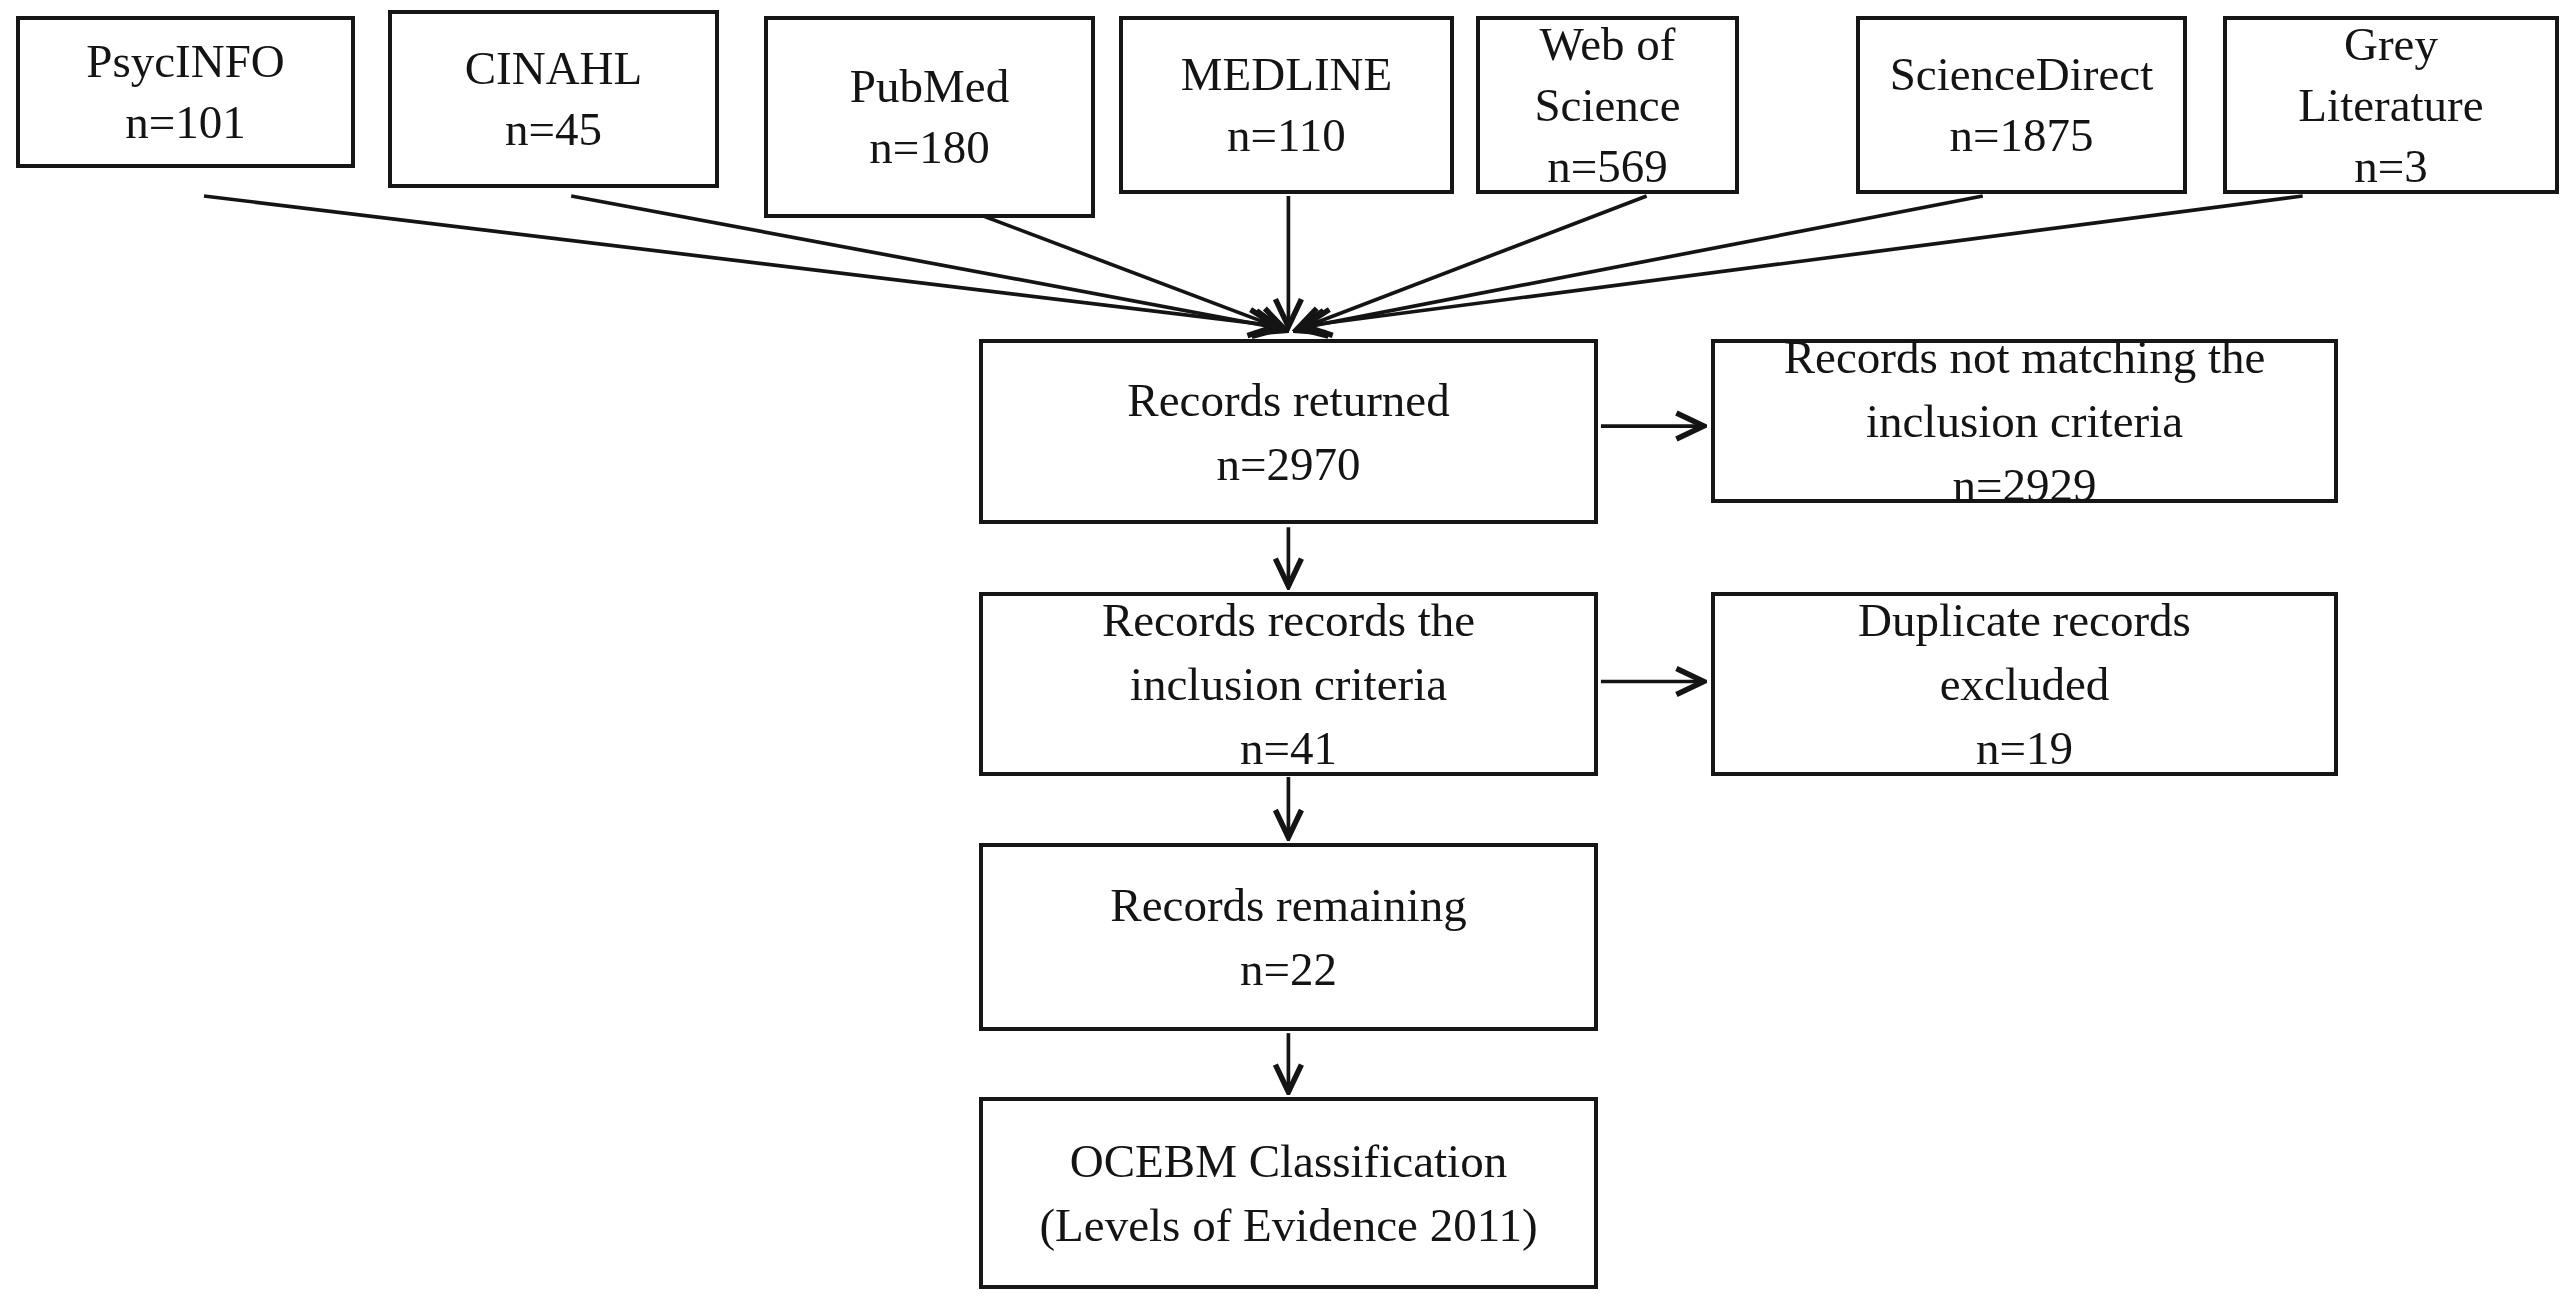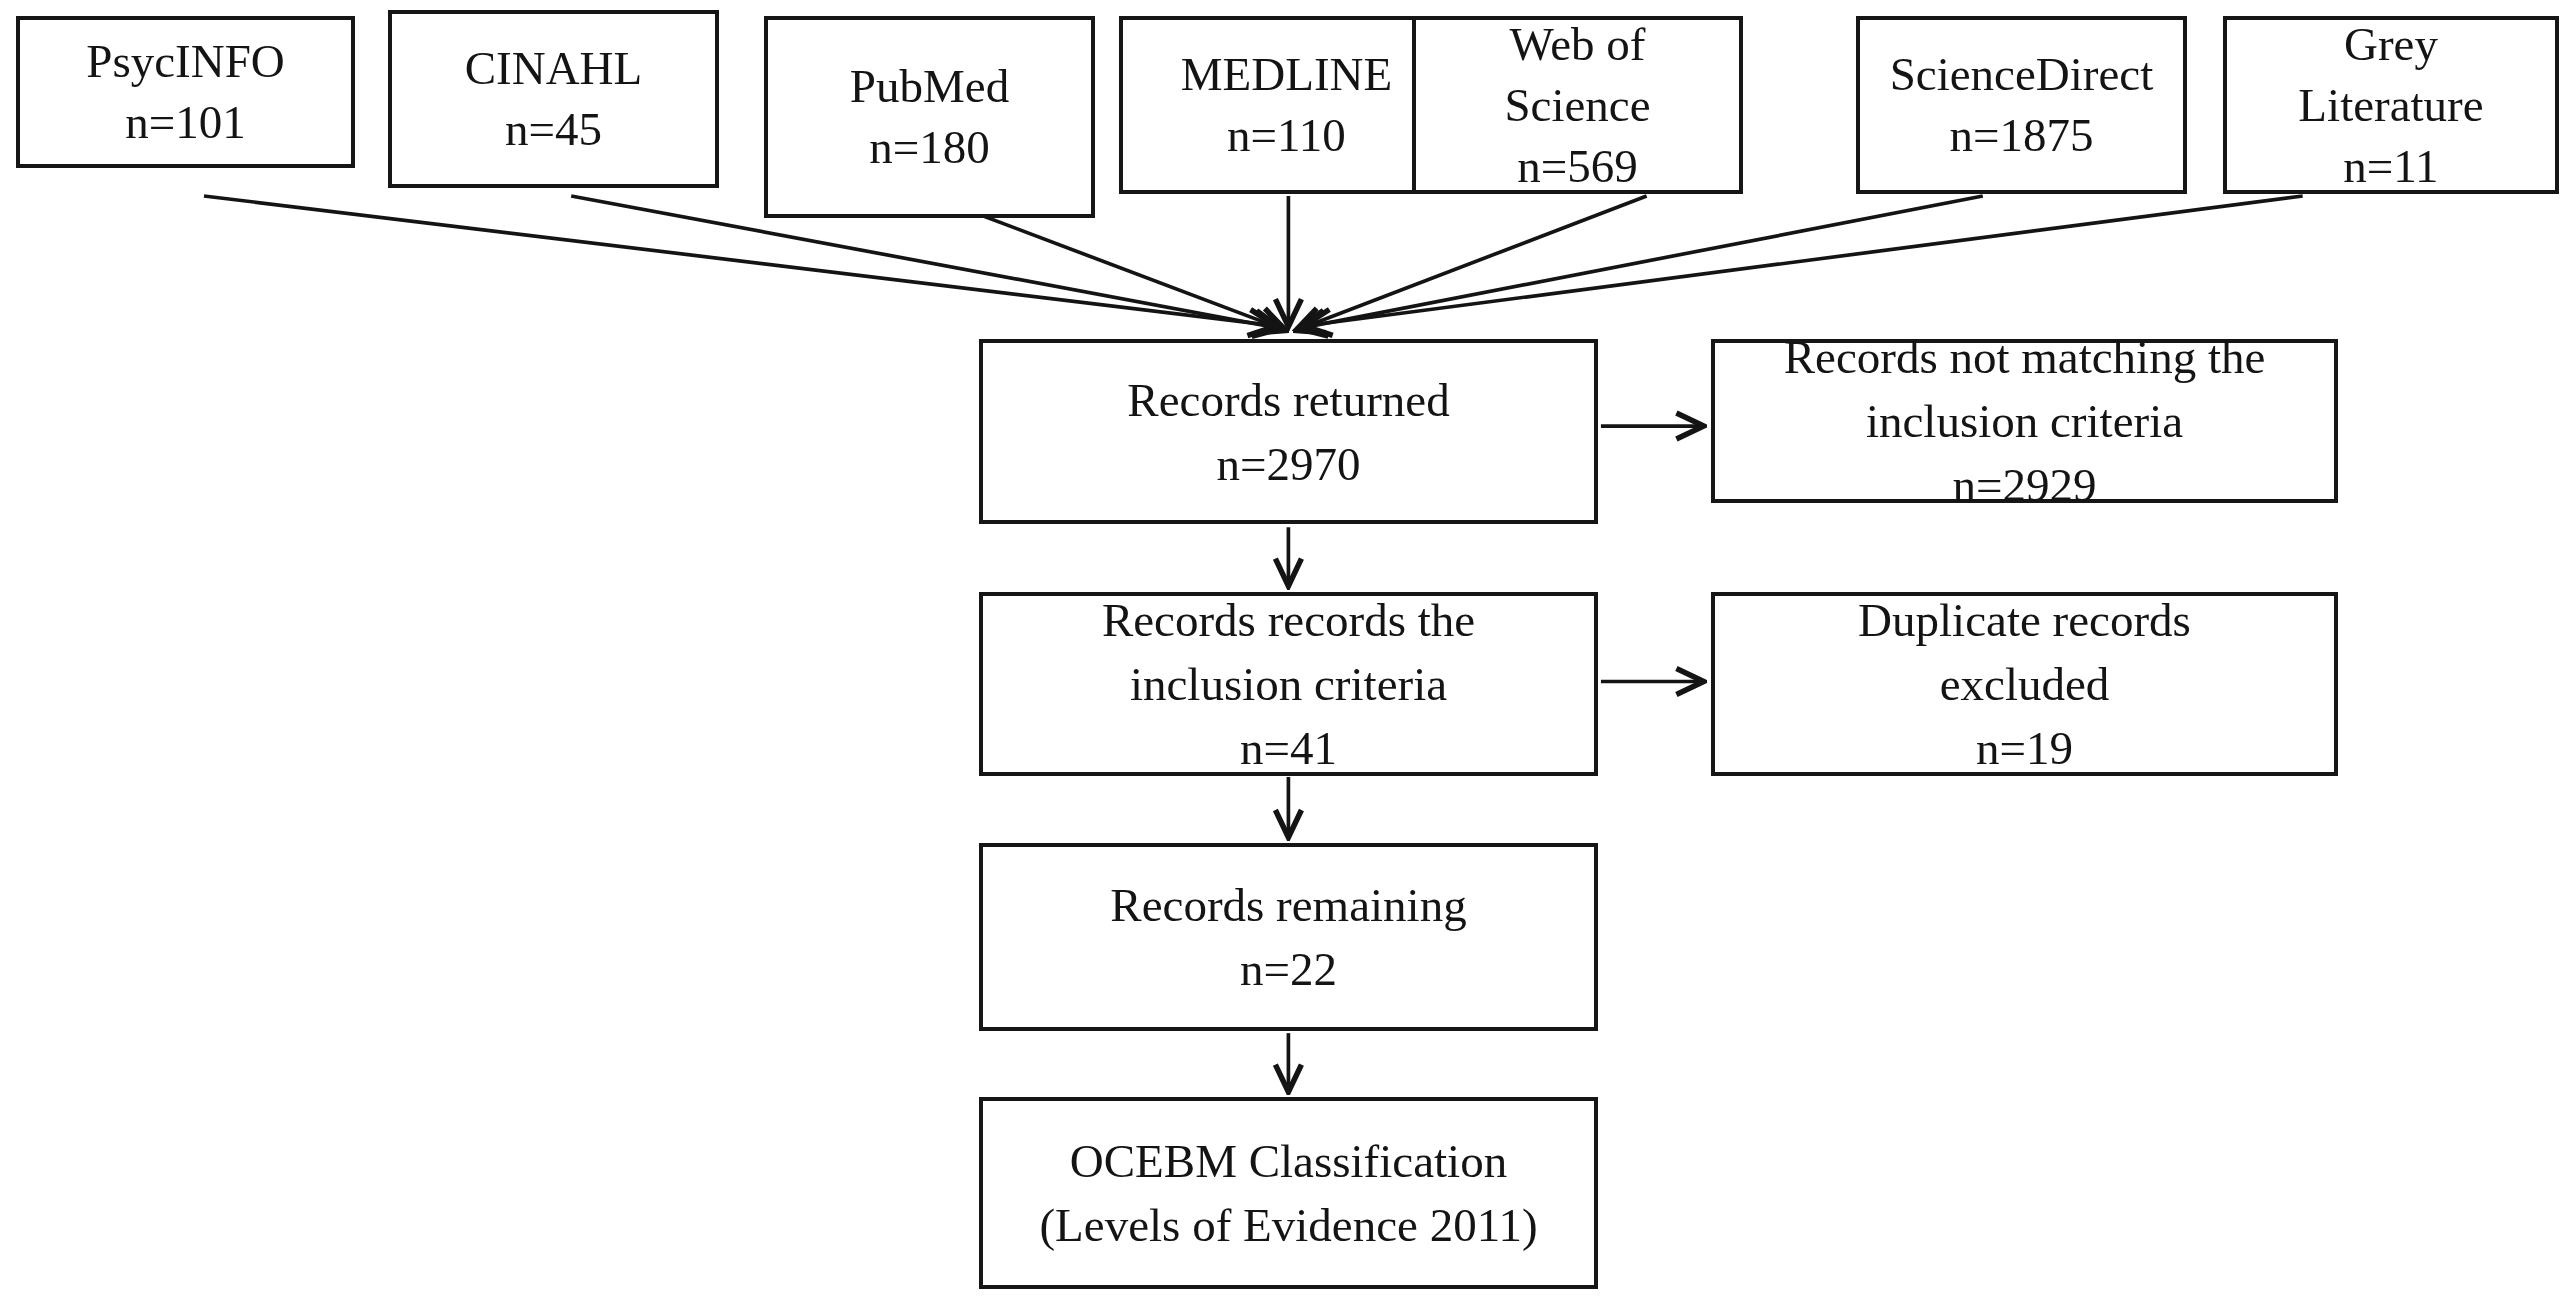--- a/index.html
+++ b/index.html
@@ -59,34 +59,34 @@
   <div class="box" style="left:764px;top:16.3px;width:331px;height:202px">
     <span class="ln">PubMed</span>
     <span class="ln">n=180</span>
     <span class="ln"></span>
   </div>
   <div class="box" style="left:1119px;top:16.3px;width:335px;height:178px">
     <span class="ln">MEDLINE</span>
     <span class="ln">n=110</span>
     <span class="ln"></span>
   </div>
-  <div class="box" style="left:1412px;top:16.3px;width:331px;height:178px">
+  <div class="box" style="left:1476px;top:16.3px;width:263px;height:178px">
     <span class="ln">Web of</span>
     <span class="ln">Science</span>
     <span class="ln">n=569</span>
   </div>
   <div class="box" style="left:1856px;top:16.3px;width:331px;height:178px">
     <span class="ln">ScienceDirect</span>
     <span class="ln">n=1875</span>
     <span class="ln"></span>
   </div>
   <div class="box" style="left:2223px;top:16.3px;width:336px;height:178px">
     <span class="ln">Grey</span>
     <span class="ln">Literature</span>
-    <span class="ln">n=11</span>
+    <span class="ln">n=3</span>
   </div>
 
   <div class="box mid" style="left:979px;top:339px;width:619px;height:185px">
     <span class="ln">Records returned</span>
     <span class="ln">n=2970</span>
   </div>
   <div class="box mid" style="left:979px;top:592px;width:619px;height:184px">
     <span class="ln">Records records the</span>
     <span class="ln">inclusion criteria</span>
     <span class="ln">n=41</span>

